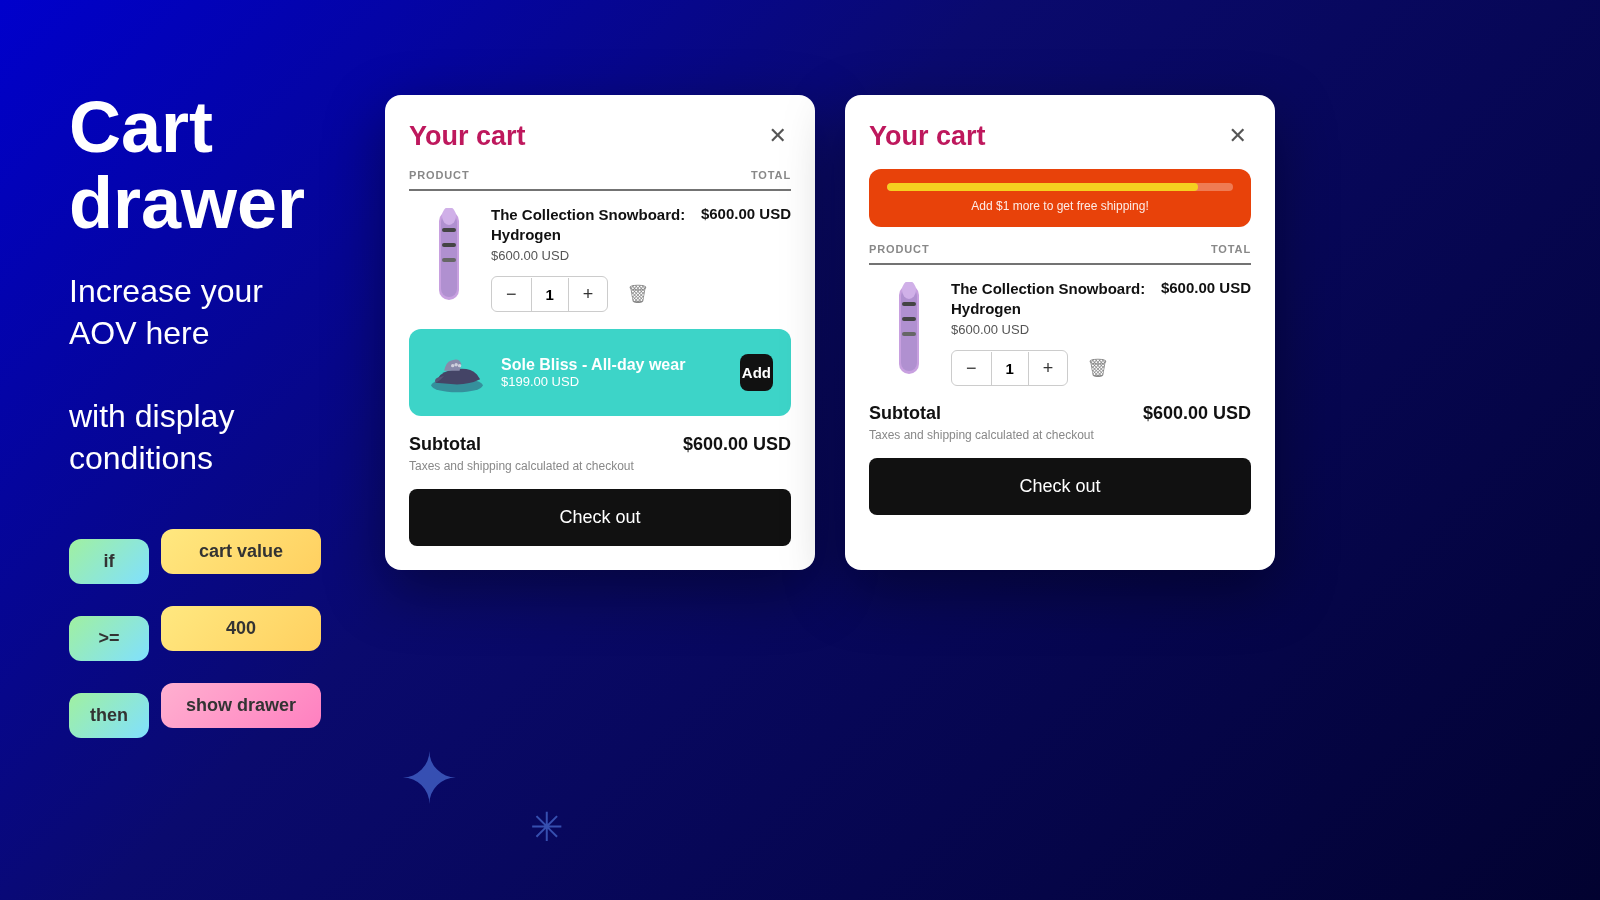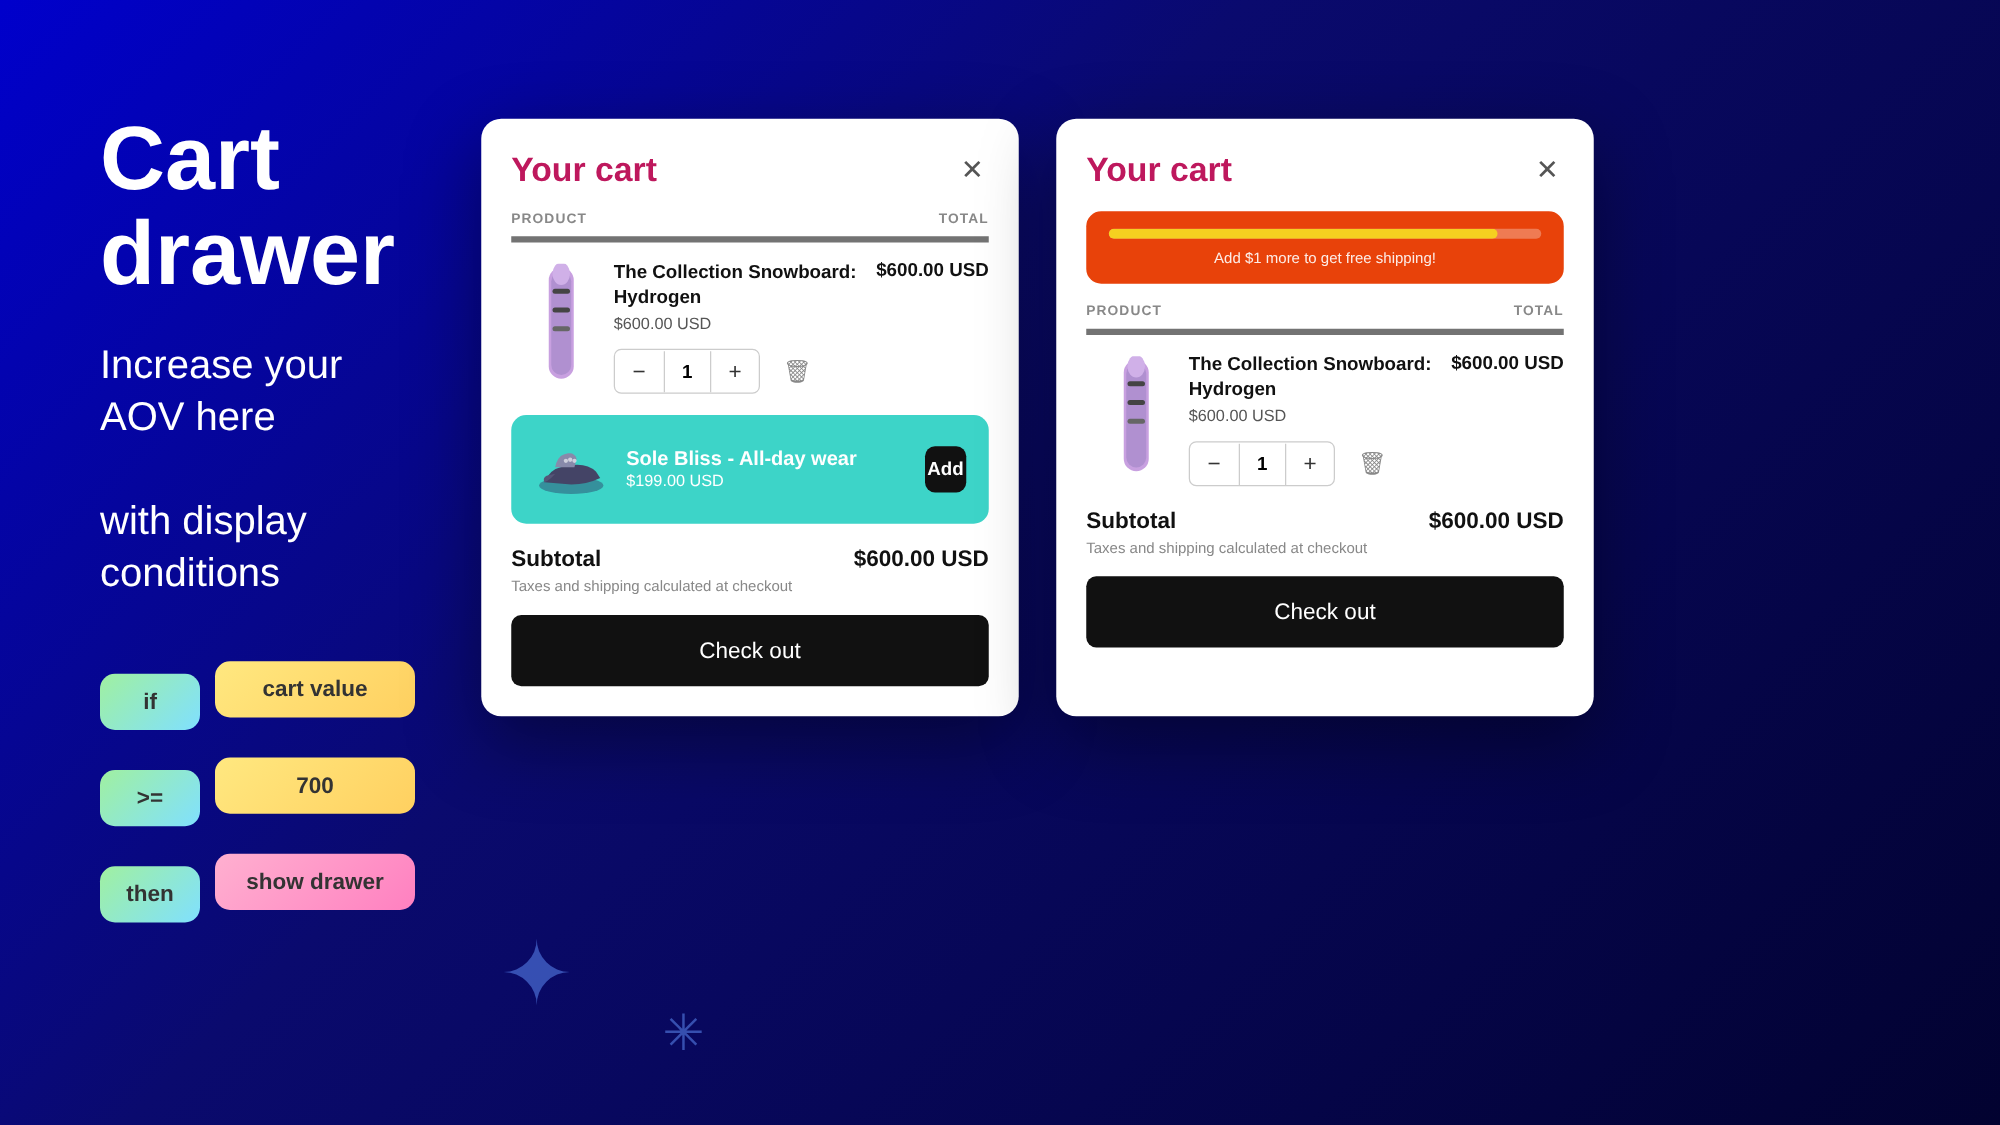--- a/index.html
+++ b/index.html
@@ -8,21 +8,21 @@
       height: 900px;
       overflow: hidden;
       background: linear-gradient(135deg, #0000cc 0%, #0a0a6e 40%, #020230 100%);
       font-family: -apple-system, BlinkMacSystemFont, 'Segoe UI', sans-serif;
       position: relative;
     }
 
     
     .left-panel {
       position: absolute;
-      left: 80px;
+      left: 69px;
       top: 90px;
       width: 320px;
     }
 
     .hero-title {
       font-size: 72px;
       font-weight: 900;
       color: #fff;
       line-height: 1.05;
       margin-bottom: 30px;
@@ -112,21 +112,21 @@
       cursor: pointer;
       font-size: 22px;
       color: #555;
       padding: 4px;
     }
 
     .cart-col-headers {
       display: flex;
       justify-content: space-between;
       padding-bottom: 8px;
-      border-bottom: 5px solid #737373;
+      border-bottom: 2px solid #737373;
       margin-bottom: 14px;
     }
 
     .col-label {
       font-size: 11px;
       font-weight: 600;
       color: #888;
       letter-spacing: 0.08em;
       text-transform: uppercase;
     }
@@ -369,21 +369,21 @@
   <p class="hero-subtitle">
     Increase your<br>AOV here<br><br>with display<br>conditions
   </p>
   <div class="conditions-grid">
     <div class="condition-row">
       <div class="pill pill-blue">if</div>
       <div class="pill pill-yellow">cart value</div>
     </div>
     <div class="condition-row">
       <div class="pill pill-blue">&gt;=</div>
-      <div class="pill pill-yellow">700</div>
+      <div class="pill pill-yellow">400</div>
     </div>
     <div class="condition-row">
       <div class="pill pill-blue">then</div>
       <div class="pill pill-pink">show drawer</div>
     </div>
   </div>
 </div>
 
 <div class="carts-container">
   <div class="cart-drawer">

